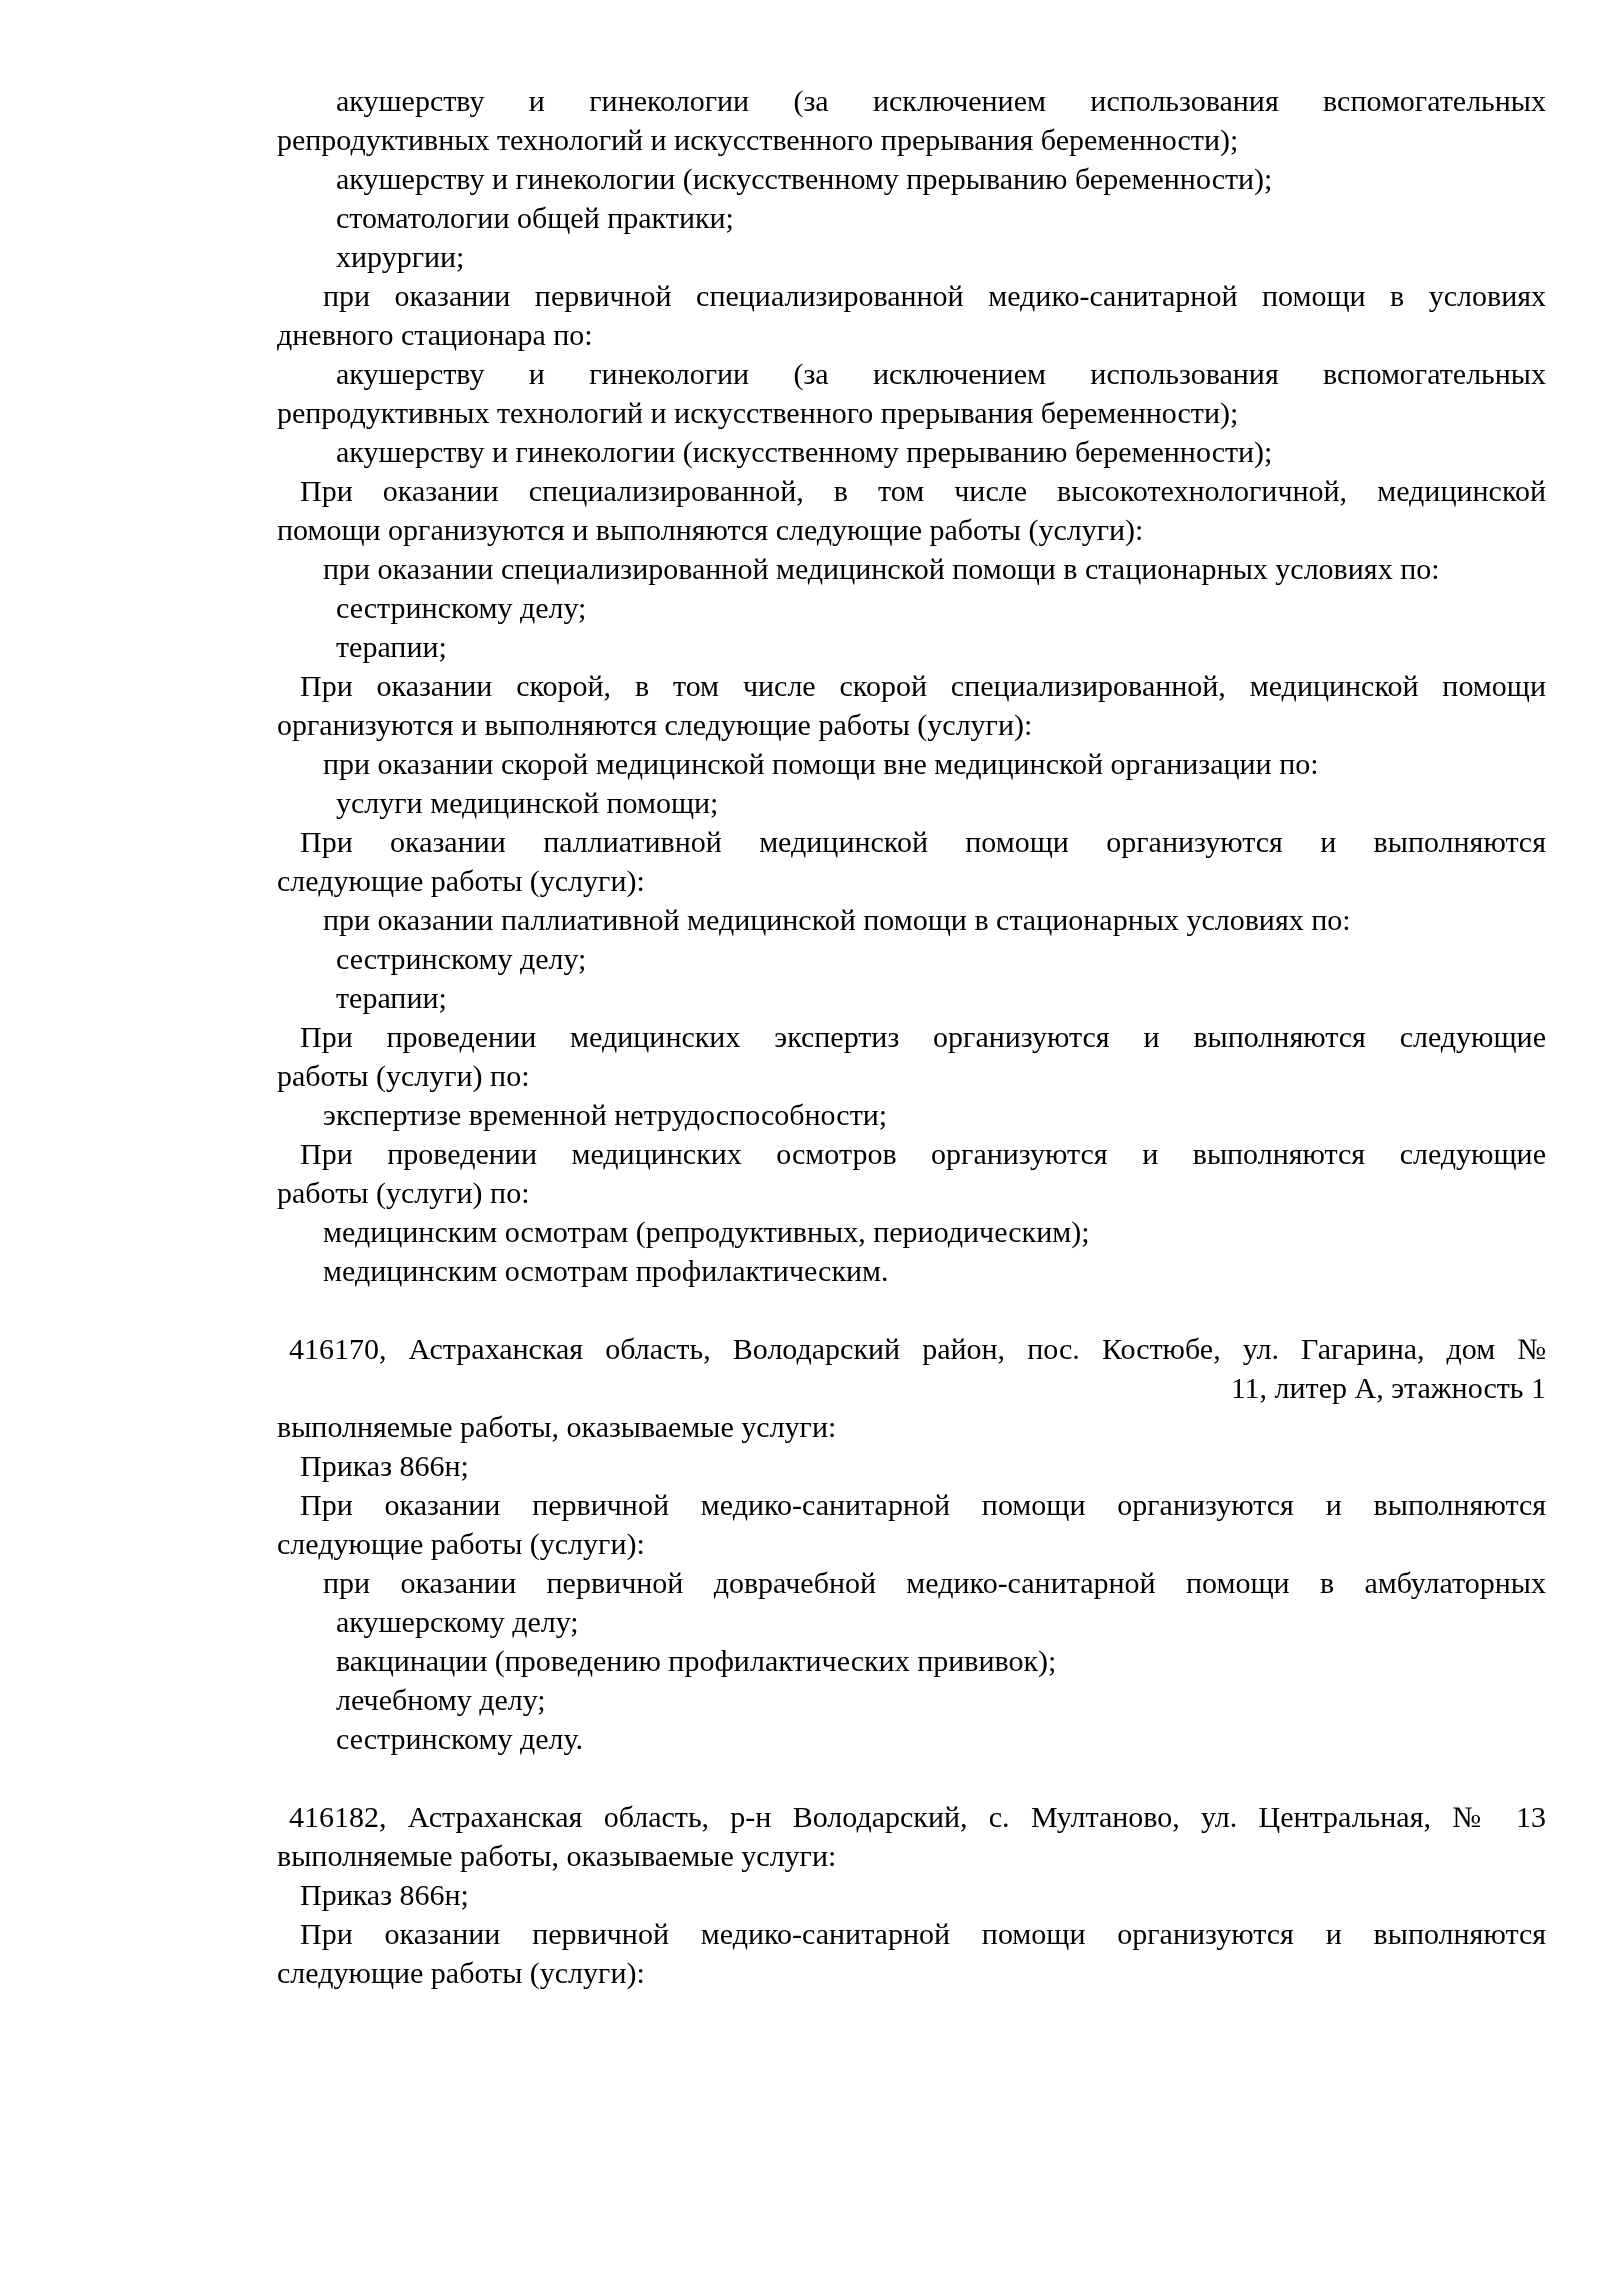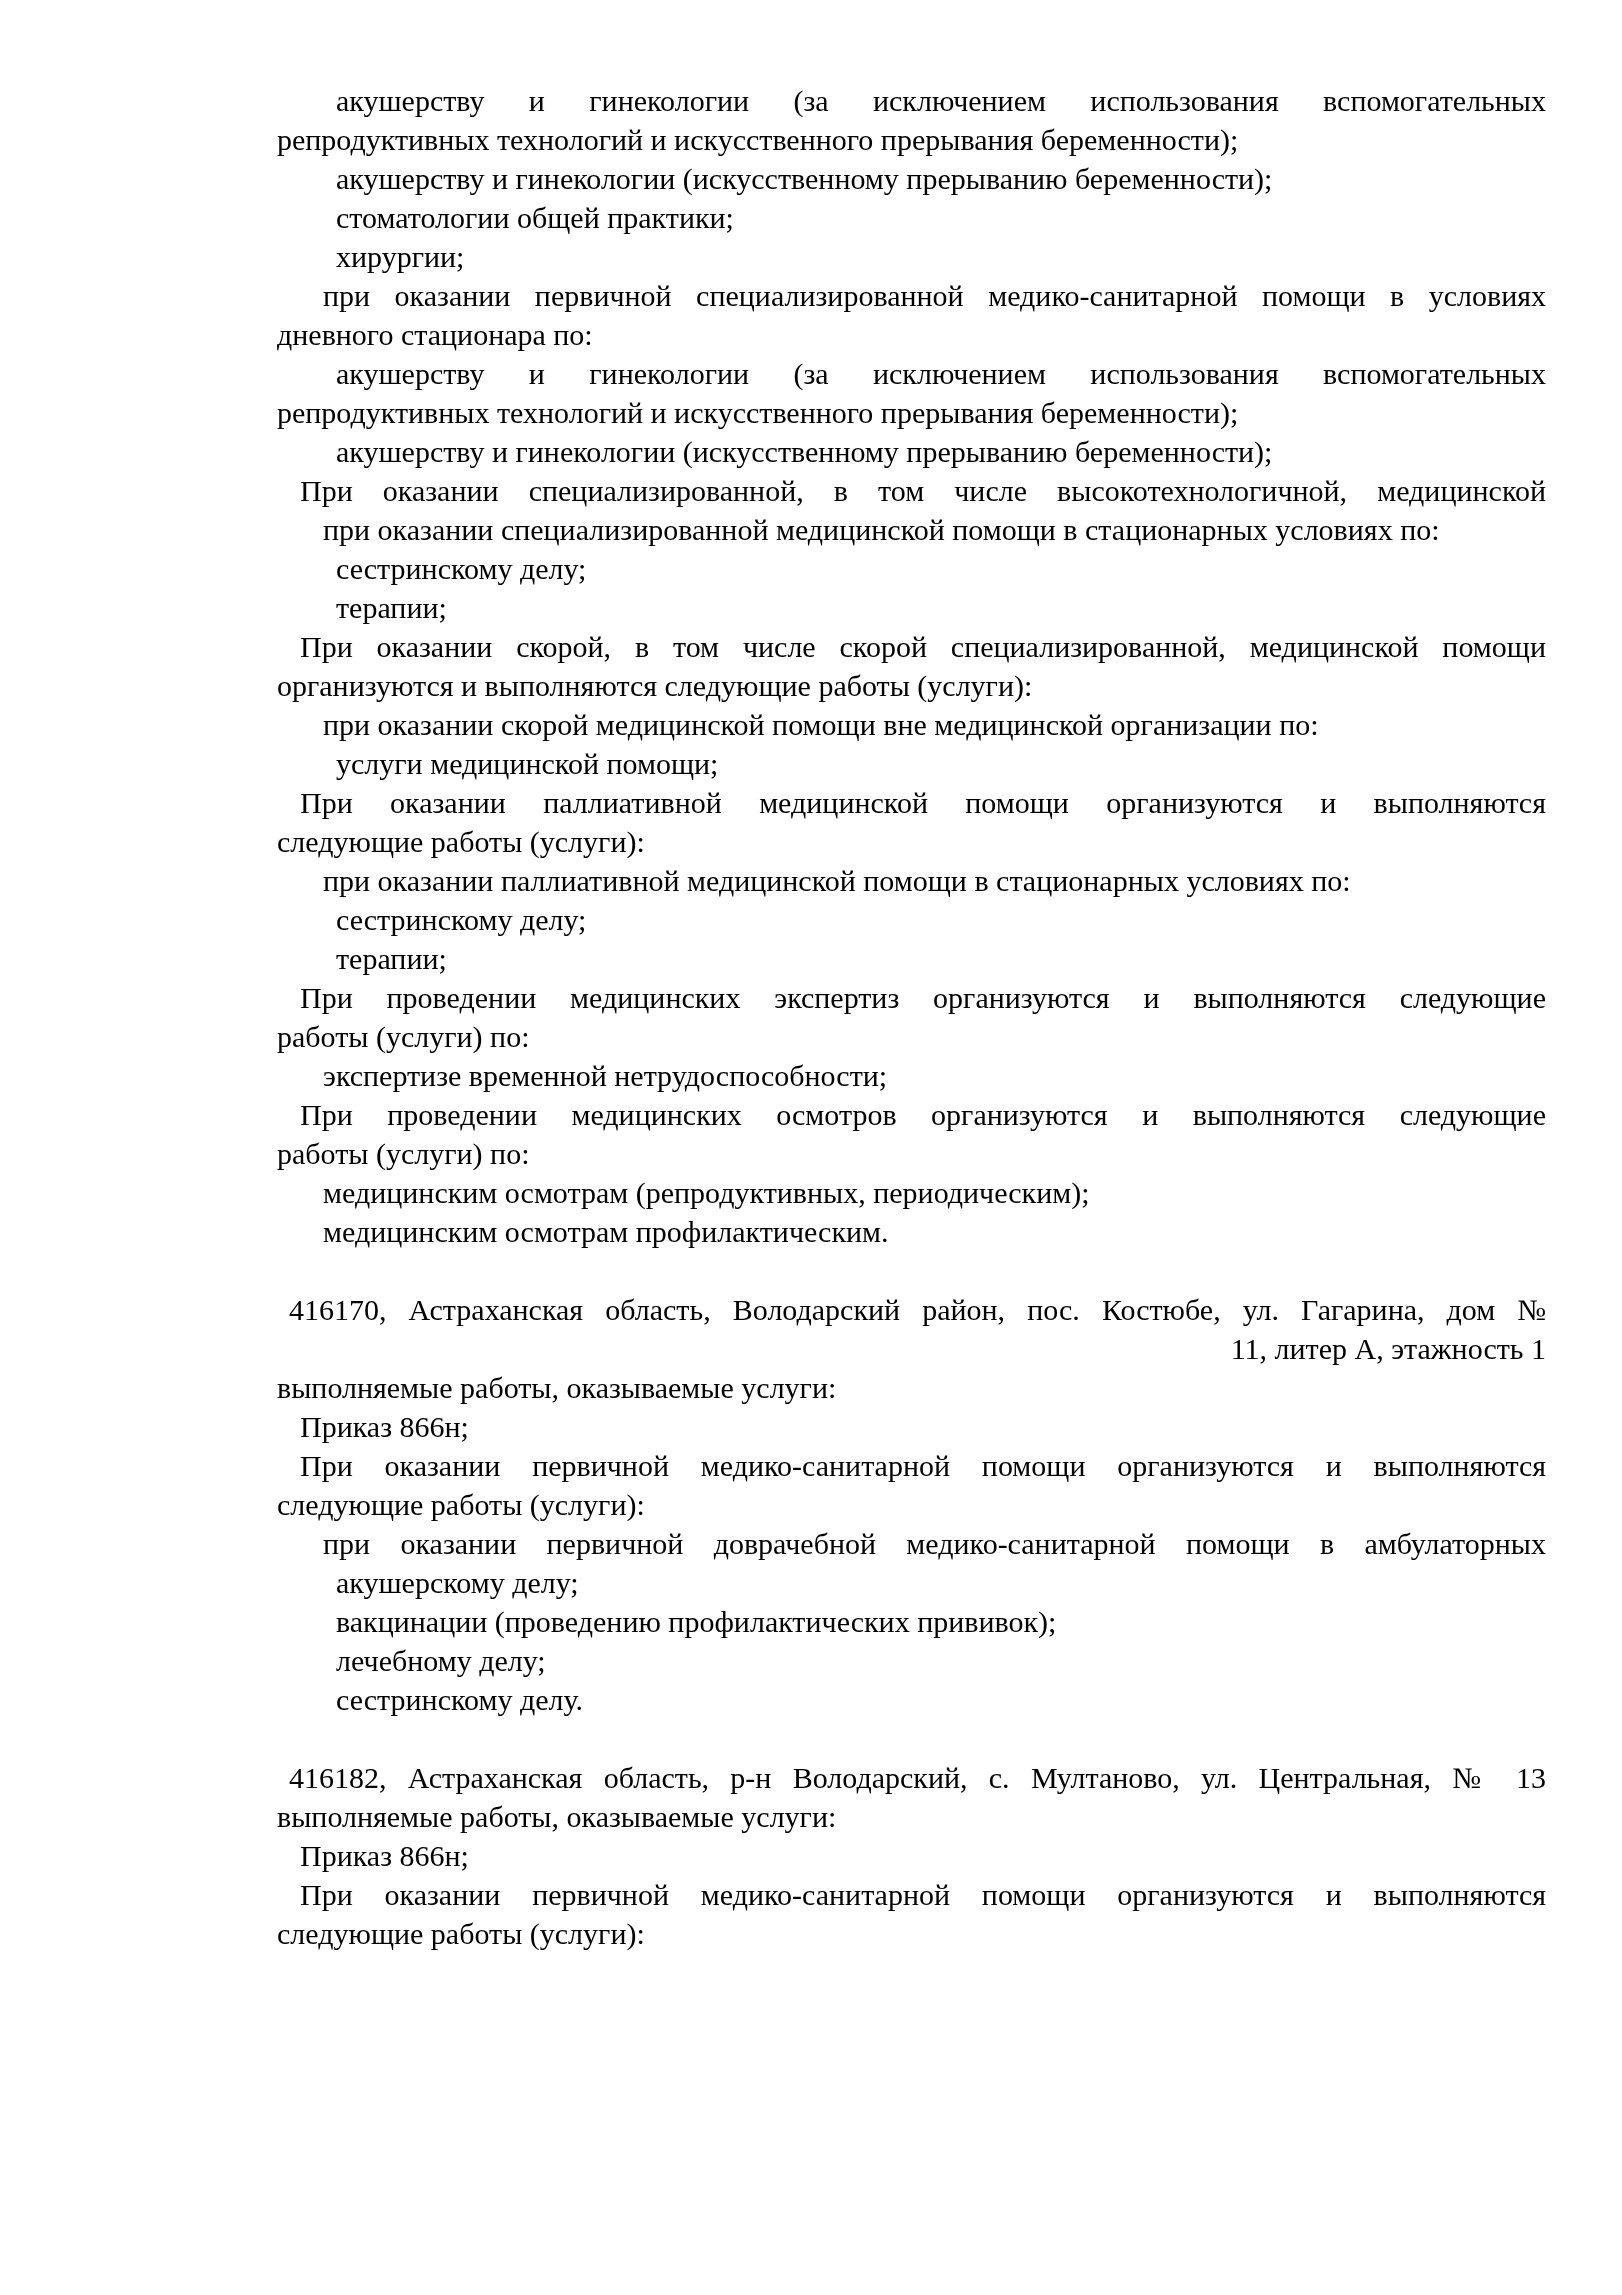--- a/index.html
+++ b/index.html
@@ -50,20 +50,21 @@
       <div class="ln i-none">репродуктивных технологий и искусственного прерывания беременности);</div>
       <div class="ln i-item">акушерству и гинекологии (искусственному прерыванию беременности);</div>
       <div class="ln i-item">стоматологии общей практики;</div>
       <div class="ln i-item">хирургии;</div>
       <div class="ln i-sub j">при оказании первичной специализированной медико-санитарной помощи в условиях</div>
       <div class="ln i-none">дневного стационара по:</div>
       <div class="ln i-item j">акушерству и гинекологии (за исключением использования вспомогательных</div>
       <div class="ln i-none">репродуктивных технологий и искусственного прерывания беременности);</div>
       <div class="ln i-item">акушерству и гинекологии (искусственному прерыванию беременности);</div>
       <div class="ln i-para j">При оказании специализированной, в том числе высокотехнологичной, медицинской</div>
+      <div class="ln i-none">помощи организуются и выполняются следующие работы (услуги):</div>
       <div class="ln i-sub">при оказании специализированной медицинской помощи в стационарных условиях по:</div>
       <div class="ln i-item">сестринскому делу;</div>
       <div class="ln i-item">терапии;</div>
       <div class="ln i-para j">При оказании скорой, в том числе скорой специализированной, медицинской помощи</div>
       <div class="ln i-none">организуются и выполняются следующие работы (услуги):</div>
       <div class="ln i-sub">при оказании скорой медицинской помощи вне медицинской организации по:</div>
       <div class="ln i-item">услуги медицинской помощи;</div>
       <div class="ln i-para j">При оказании паллиативной медицинской помощи организуются и выполняются</div>
       <div class="ln i-none">следующие работы (услуги):</div>
       <div class="ln i-sub">при оказании паллиативной медицинской помощи в стационарных условиях по:</div>

